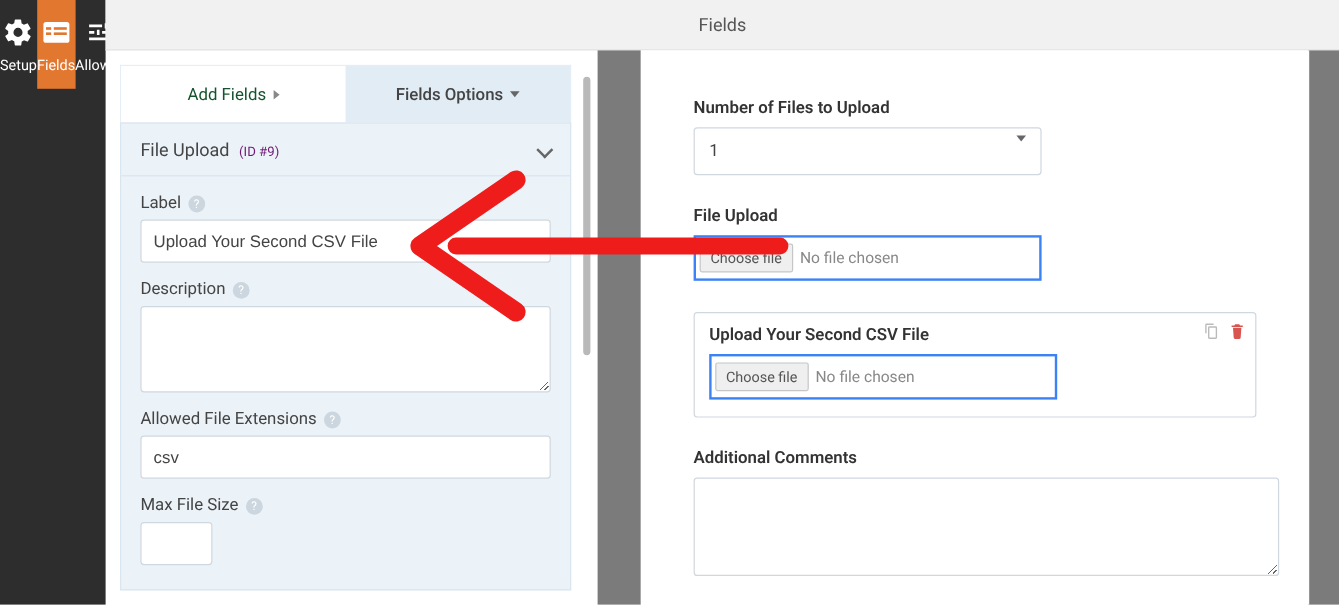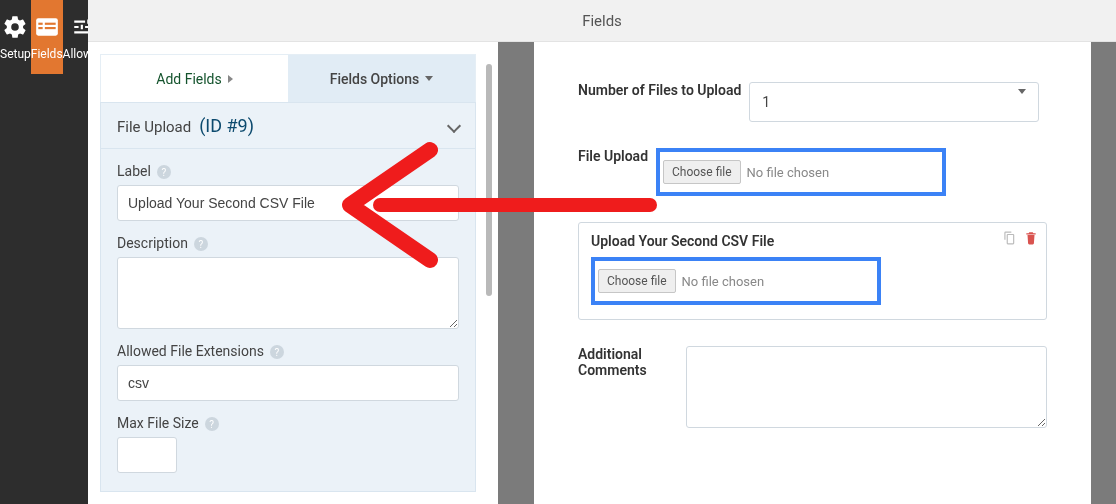--- a/index.html
+++ b/index.html
@@ -20,45 +20,45 @@
 .left-panel-wrap { position: absolute; left: 100px; top: 54px; width: 376px; height: 438px; display: flex; flex-direction: column; }
 .tabs-row { display: flex; height: 48px; border: 1px solid #e5eef5; border-bottom: none; }
 .tab { flex: 1; display: flex; align-items: center; justify-content: center; font-size: 14px; gap: 6px; cursor: pointer; }
 .tab.add { background: #fff; color: #14532d; }
 .tab.options { background: #e1ecf5; color: #444; font-weight: 500; }
 .chev-r::after { content: ""; border-left: 5px solid #888; border-top: 4px solid transparent; border-bottom: 4px solid transparent; }
 .chev-d::after { content: ""; border-top: 5px solid #666; border-left: 4px solid transparent; border-right: 4px solid transparent; }
 .options-body { background: #ebf2f8; border: 1px solid #d9e5ef; flex: 1; overflow: hidden; }
 .section-header { display: flex; align-items: center; justify-content: space-between; padding: 12px 16px; border-bottom: 1px solid #d9e5ef; color: #444; }
 .section-header .title { font-size: 15px; }
-.section-header .idtag { color: #0c4a6e; font-size: 18px; margin-left: 4px; }
+.section-header .idtag { color: #701a75; font-size: 11px; margin-left: 4px; }
 .sec-chev::after { content: ""; display: inline-block; width: 8px; height: 8px; border-right: 2px solid #666; border-bottom: 2px solid #666; transform: rotate(45deg); }
 .form-area { padding: 14px 16px; display: flex; flex-direction: column; gap: 14px; }
 .form-row { display: flex; flex-direction: column; gap: 6px; }
 .form-row .row-label { font-size: 14px; color: #444; display: flex; align-items: flex-end; gap: 6px; }
 .help-icon { width: 14px; height: 14px; border-radius: 50%; background: #ccd6de; color: #fff; font-size: 10px; display: inline-flex; align-items: center; justify-content: center; }
 .text-input { height: 36px; background: #fff; border: 1px solid #d0d8df; border-radius: 3px; padding: 0 10px; font-size: 14px; color: #444; }
 .text-input.small { width: 60px; }
 .textarea { background: #fff; border: 1px solid #d0d8df; border-radius: 3px; height: 72px; resize: both; }
 
 
 .scroll-strip { position: absolute; left: 484px; top: 54px; width: 10px; height: 438px; }
 .scroll-thumb { position: absolute; left: 2px; top: 10px; width: 6px; height: 232px; background: #b9b9b9; border-radius: 3px; }
 
 
 .gutter { position: absolute; left: 498px; top: 42px; width: 36px; height: 462px; background: #7b7b7b; }
 .gutter-right { position: absolute; right: 0; top: 42px; width: 26px; height: 462px; background: #7b7b7b; }
 
 
 .preview-area { position: absolute; left: 534px; top: 42px; width: 557px; height: 462px; background: #fff; }
 .preview-inner { padding: 40px 44px; display: flex; flex-direction: column; gap: 26px; }
-.prev-block { display: flex; flex-direction: row; gap: 8px; }
+.prev-block { display: flex; flex-direction: column; gap: 8px; }
 .prev-label { font-size: 14px; font-weight: 600; color: #333; }
 .select-box { height: 40px; width: 290px; border: 1px solid #d0d8df; border-radius: 3px; display: flex; align-items: center; justify-content: space-between; padding: 0 12px; font-size: 14px; color: #444; cursor: pointer; }
-.file-row { height: 48px; width: 290px; border: 4px solid #3b82f6; display: flex; align-items: center; padding: 3px; gap: 6px; font-size: 13px; color: #888; }
+.file-row { height: 38px; width: 290px; border: 2px solid #3b82f6; display: flex; align-items: center; padding: 3px; gap: 6px; font-size: 13px; color: #888; }
 .choose-btn { background: #efefef; border: 1px solid #c6c6c6; padding: 4px 8px; font-size: 12px; color: #555; border-radius: 2px; cursor: pointer; }
 .selected-block { border: 1px solid #d0d8df; padding: 10px 12px 14px; border-radius: 3px; position: relative; display: flex; flex-direction: column; gap: 8px; }
 .selected-block .icons { position: absolute; right: 8px; top: 8px; display: flex; gap: 8px; }
 .icons .copy-i { color: #bbb; font-size: 14px; cursor: pointer; }
 .icons .trash-i { color: #d9534f; font-size: 14px; cursor: pointer; }
 .big-textarea { width: 488px; height: 82px; border: 1px solid #d0d8df; border-radius: 3px; resize: both; }
 
 
 .arrow-svg { position: absolute; left: 300px; top: 130px; pointer-events: none; }
 </style>

